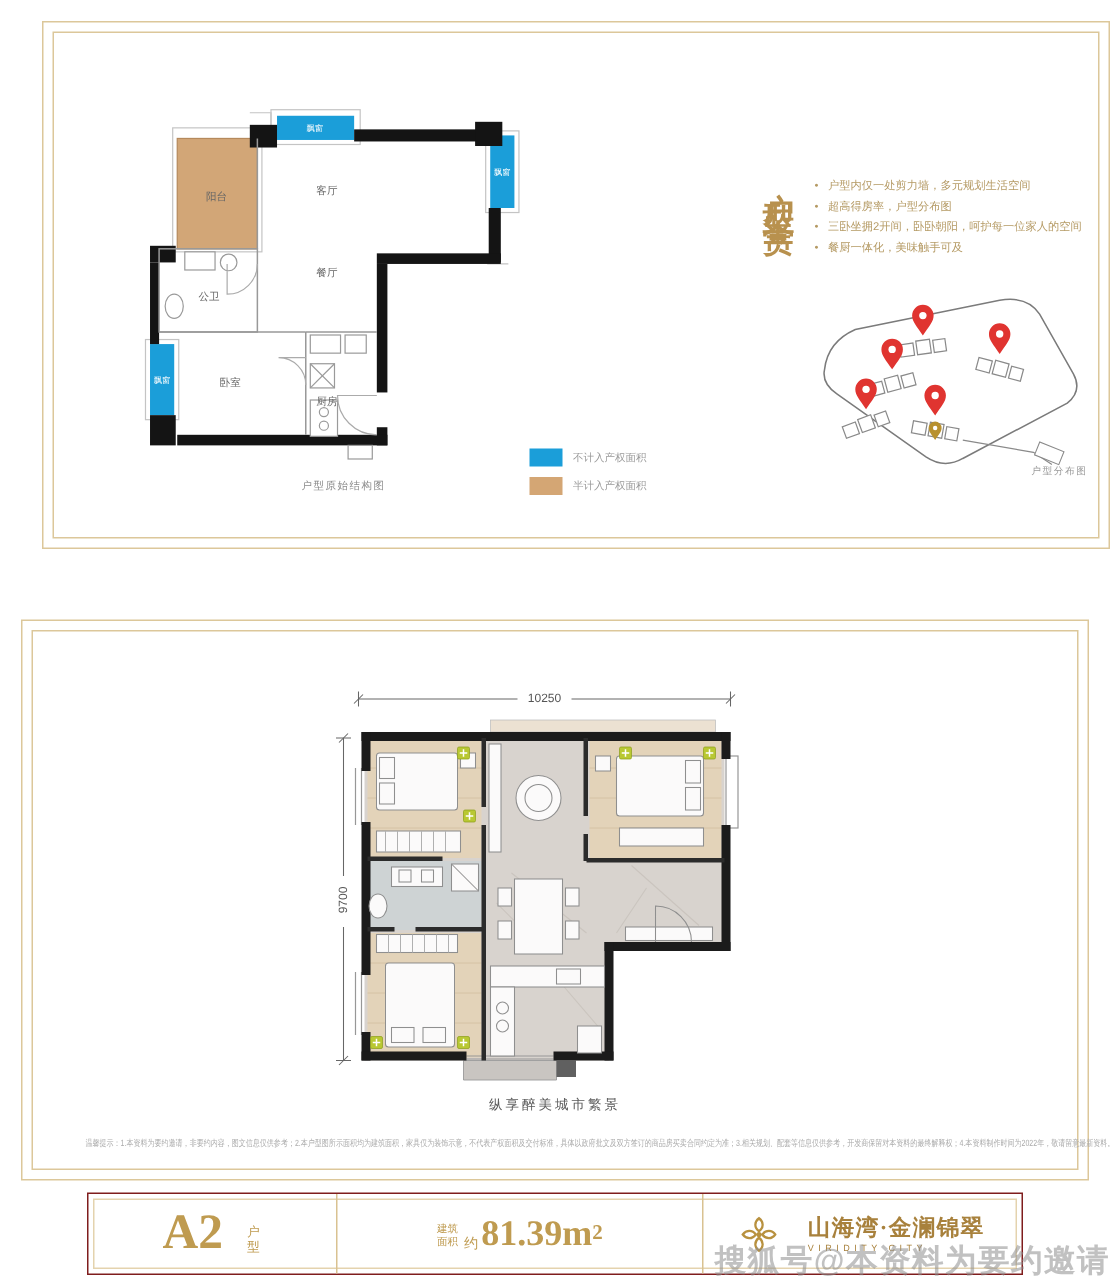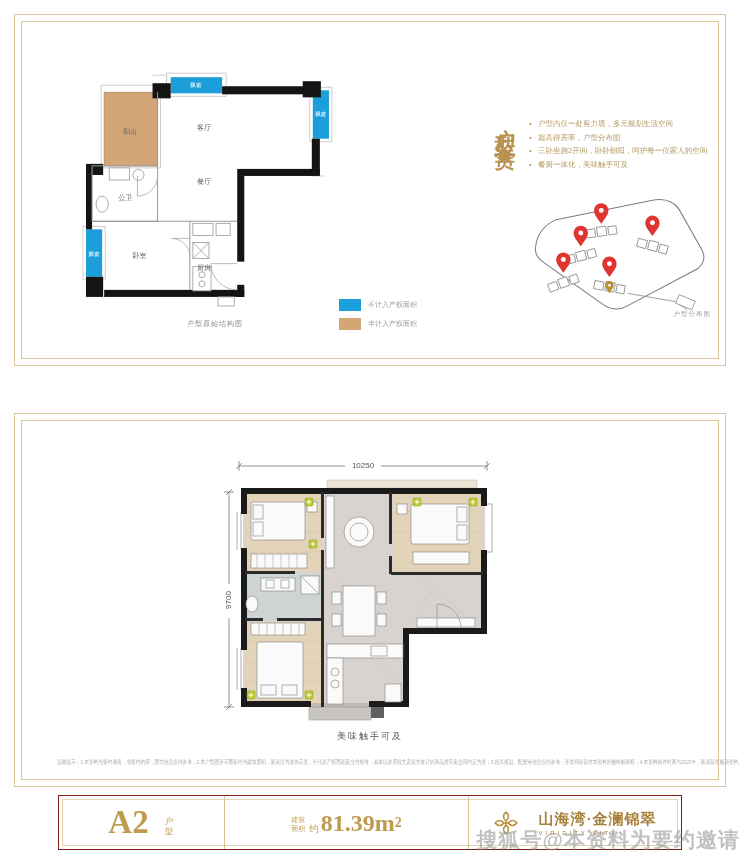--- a/index.html
+++ b/index.html
@@ -1,20 +1,20 @@
 <!DOCTYPE html>
 <html><head>
 <meta charset="utf-8">
 <style>
   html,body{margin:0;padding:0;background:#fff;}
   body{width:740px;height:856px;position:relative;overflow:hidden;
        font-family:"Liberation Sans","DejaVu Sans",sans-serif;color:#555;}
   .panel{position:absolute;border:1px solid #dcc79a;background:#fff;}
   .panel::before{content:"";position:absolute;inset:6px;border:1px solid #dcc79a;pointer-events:none;}
-  .top-panel{left:14px;top:14px;width:710px;height:350px;}
+  .top-panel{left:28px;top:14px;width:710px;height:350px;}
   .bottom-panel{left:14px;top:413px;width:710px;height:372px;}
 
   .schematic-svg{position:absolute;left:60px;top:40px;}
   .schematic-caption{position:absolute;left:70px;top:304px;width:260px;text-align:center;
      font-size:7px;color:#8a8a8a;letter-spacing:1px;}
 
   .legend{position:absolute;left:324px;top:284px;font-size:7px;color:#9a9a9a;}
   .legend-row{display:flex;align-items:center;margin-bottom:7px;}
   .swatch{display:inline-block;width:22px;height:12px;margin-right:7px;}
   .swatch.blue{background:#1b9ed9;}
@@ -373,21 +373,21 @@
           <rect width="8" height="8" rx="1" fill="#b9c832" stroke="#8fa01f" stroke-width="0.5"></rect>
           <path d="M4,1.5 V6.5 M1.5,4 H6.5" stroke="#fff" stroke-width="1"></path>
         </g>
       <g transform="translate(84,239)">
           <rect width="8" height="8" rx="1" fill="#b9c832" stroke="#8fa01f" stroke-width="0.5"></rect>
           <path d="M4,1.5 V6.5 M1.5,4 H6.5" stroke="#fff" stroke-width="1"></path>
         </g>
     </g>
   </svg>
 
-  <div class="plan-caption">美味触手可及</div>
+  <div class="plan-caption">纵享醉美城市繁景</div>
   <div class="disclaimer">温馨提示：1.本资料为要约邀请，非要约内容，图文信息仅供参考；2.本户型图所示面积均为建筑面积，家具仅为装饰示意，不代表产权面积及交付标准，具体以政府批文及双方签订的商品房买卖合同约定为准；3.相关规划、配套等信息仅供参考，开发商保留对本资料的最终解释权；4.本资料制作时间为2022年，敬请留意最新资料。</div>
 </section>
 
 <section class="footer-box">
   <div class="fcell">
     <span class="unit-big">A2</span>
     <span class="char-stack">户型</span>
   </div>
   <div class="fcell">
     <span class="area-stack">

